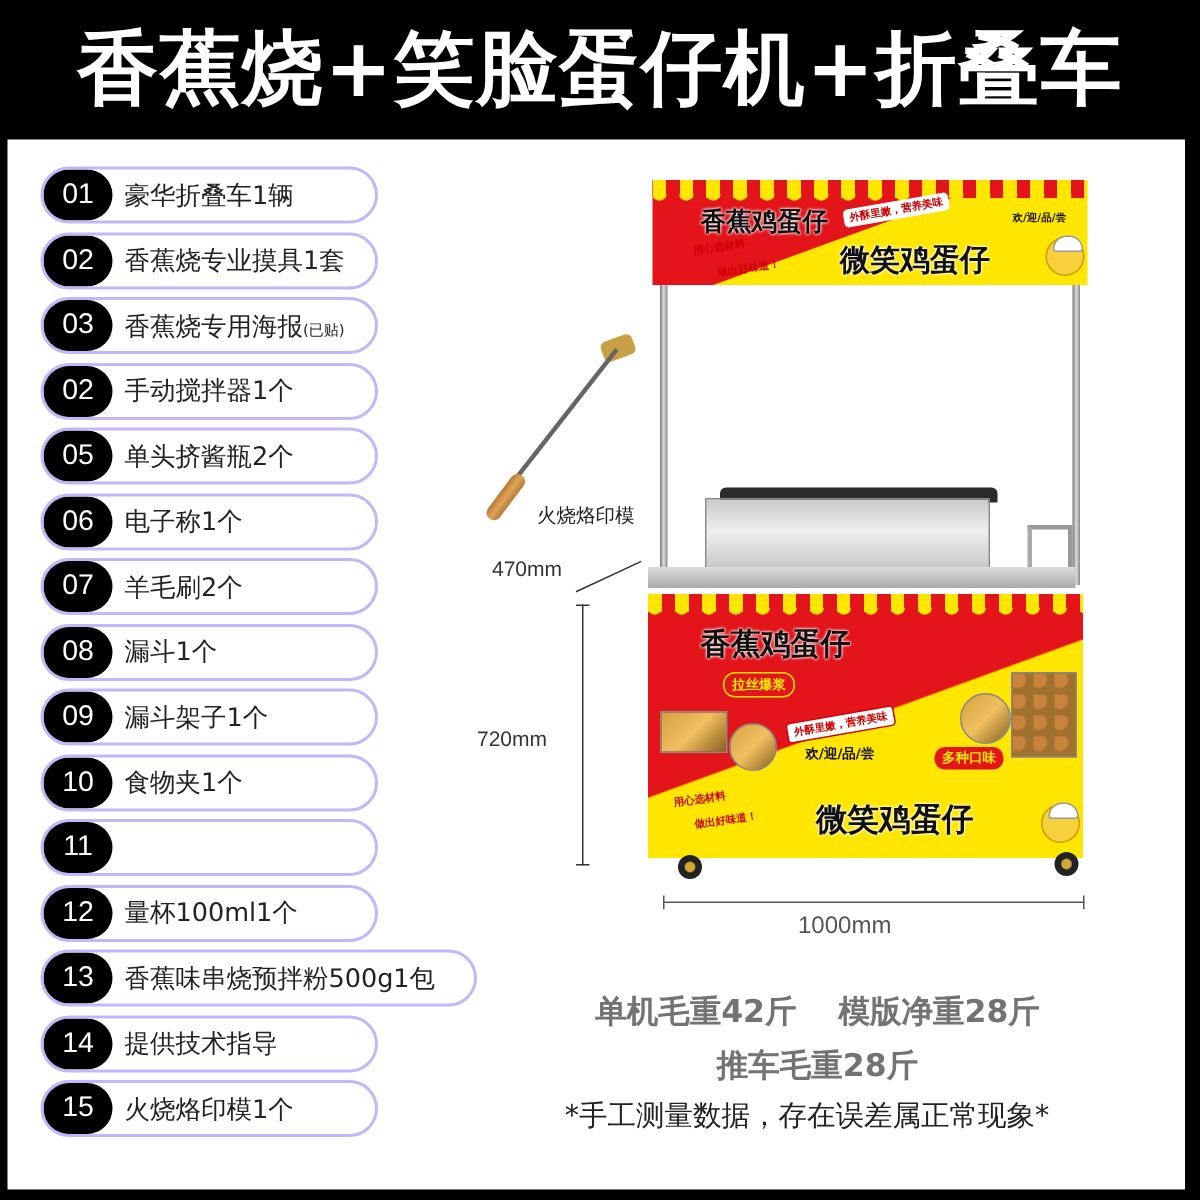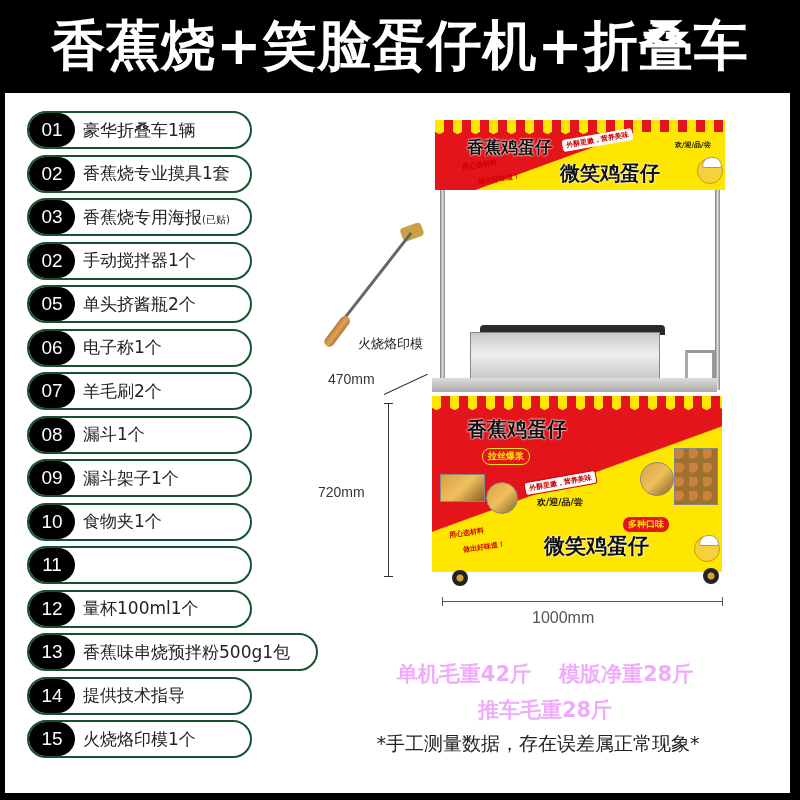--- a/index.html
+++ b/index.html
@@ -13,21 +13,21 @@
     font-family: "DejaVu Sans", sans-serif;
   }
   .panel {
     position: absolute; left: 5px; top: 93px; width: 785px; height: 700px; background: #fff;
   }
 
   
   .list { position: absolute; left: 27px; top: 111px; }
   .pill {
     position: absolute; left: 0; height: 38px; width: 225px;
-    border: 2px solid #14532d; border-radius: 19px; background: #fff;
+    border: 2px solid #c4b5fd; border-radius: 19px; background: #fff;
     display: flex; align-items: center; overflow: hidden;
   }
   .pill.wide { width: 291px; }
   .pill .num {
     width: 46px; height: 100%; background: #000; color: #fff;
     border-radius: 19px 22px 22px 19px; font-size: 19px;
     display: flex; align-items: center; justify-content: center; flex: none;
     font-family: "Liberation Sans", sans-serif;
   }
   .pill .label { margin-left: 8px; font-size: 17px; color: #222; white-space: nowrap; }
@@ -74,21 +74,21 @@
   .tool-head { position: absolute; left: 401px; top: 225px; width: 22px; height: 14px; background: #c9a044; border-radius: 4px; transform: rotate(-20deg); }
 
   
   .dim-label { position: absolute; font-size: 14px; color: #333; font-family: "Liberation Sans", sans-serif; }
   .dim-label.big { font-size: 16px; color: #555; }
   .vline { position: absolute; width: 1px; background: #333; }
   .hline { position: absolute; height: 1px; background: #555; }
   .tick-h { position: absolute; height: 1px; width: 9px; background: #333; }
   .tick-v { position: absolute; width: 1px; height: 9px; background: #555; }
 
-  .weights { position: absolute; left: 300px; top: 656px; width: 490px; text-align: center; font-weight: bold; color: #f0abfc; font-size: 21px; font-family: "DejaVu Sans", sans-serif; }
+  .weights { position: absolute; left: 300px; top: 656px; width: 490px; text-align: center; font-weight: bold; color: #737373; font-size: 21px; font-family: "DejaVu Sans", sans-serif; }
   .weights .row { height: 36px; line-height: 36px; }
   .weights .gap { display: inline-block; width: 28px; }
   .disclaimer { position: absolute; left: 283px; top: 731px; width: 510px; text-align: center; font-size: 19px; color: #222; }
 </style>
 </head>
 <body>
 
 <div class="title">香蕉烧+笑脸蛋仔机+折叠车</div>
 <div class="panel"></div>
 
@@ -183,21 +183,21 @@
   <div class="banner" style="left:12px;top:296px;width:290px;height:176px;">
     <div class="scallop"></div>
     <div class="sign-text" style="left:35px;top:20px;font-size:20px;">香蕉鸡蛋仔</div>
     <div class="oval" style="left:50px;top:52px;">拉丝爆浆</div>
     <div class="photo" style="left:8px;top:78px;width:45px;height:28px;"></div>
     <div class="photo round" style="left:54px;top:86px;width:32px;height:32px;"></div>
     <div class="tag" style="left:92px;top:80px;background:#fff;padding:1px 4px;border-radius:3px;font-size:7px;color:#c00;border:1px solid #c00;transform:rotate(-10deg);">外酥里嫩，营养美味</div>
     <div class="tag" style="left:105px;top:100px;font-size:9px;">欢/迎/品/尝</div>
     <div class="photo round" style="left:208px;top:66px;width:34px;height:34px;"></div>
     <div class="photo balls" style="left:242px;top:52px;width:44px;height:57px;"></div>
-    <div class="oval" style="left:190px;top:120px;">多种口味</div>
+    <div class="oval" style="left:190px;top:101px;">多种口味</div>
     <div class="sign-text" style="left:112px;top:136px;font-size:21px;">微笑鸡蛋仔</div>
     <div class="small-red" style="left:14px;top:132px;background:transparent;">用心选材料</div>
     <div class="small-red" style="left:28px;top:146px;background:transparent;">做出好味道！</div>
     <div class="chick" style="left:262px;top:140px;"></div>
   </div>
 
   <div class="wheel" style="left:32px;top:470px;"></div>
   <div class="wheel" style="left:283px;top:468px;"></div>
 </div>
 

